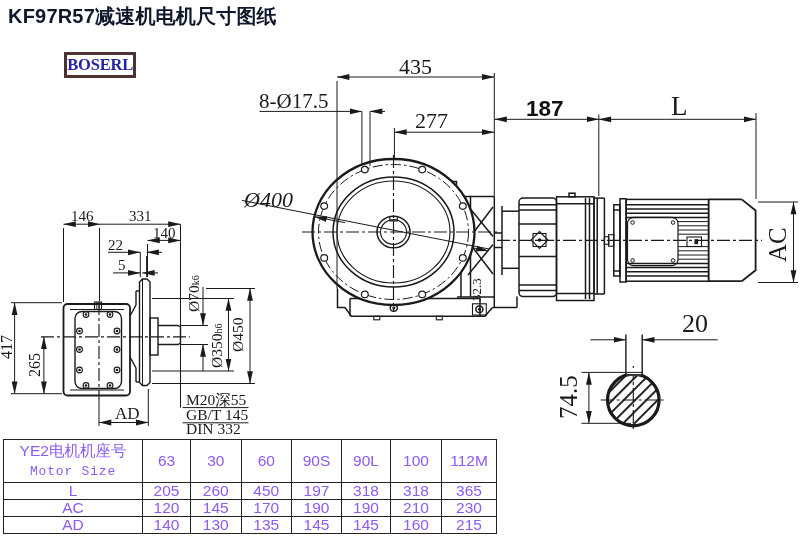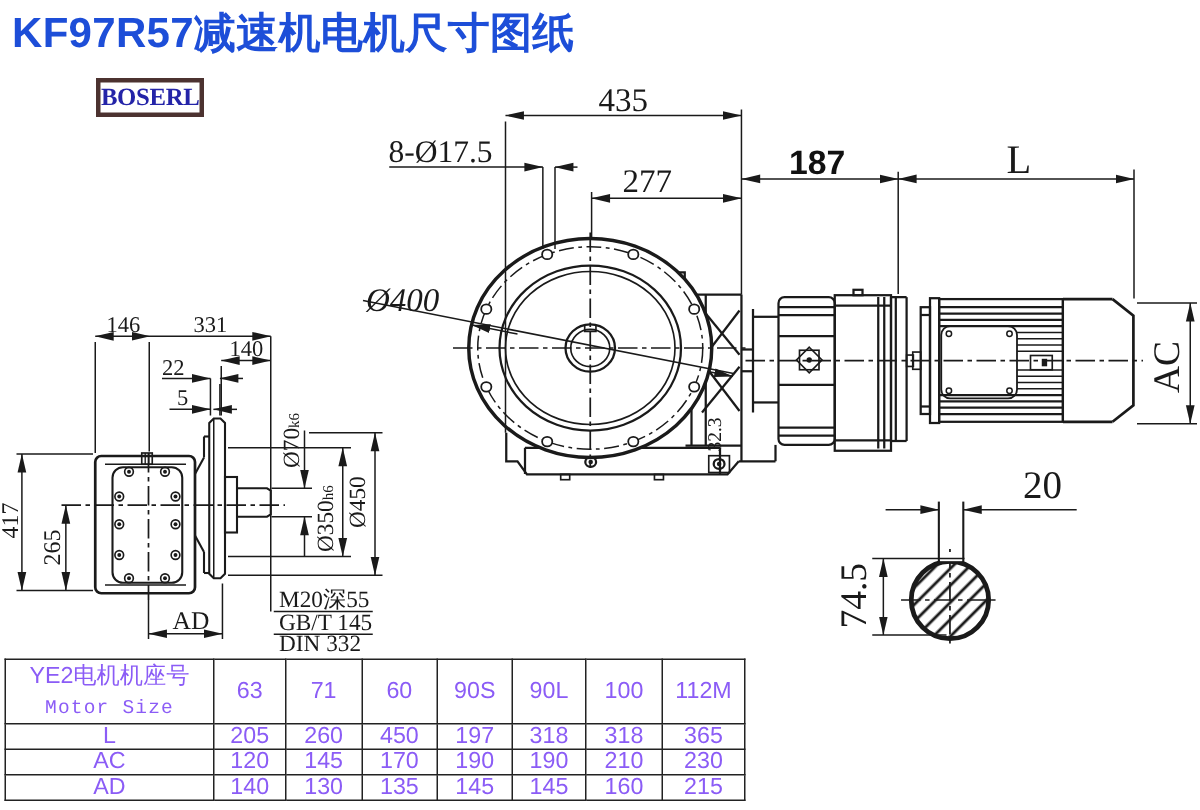--- a/index.html
+++ b/index.html
@@ -1,16 +1,16 @@
 <!DOCTYPE html>
 <html><head><meta charset="utf-8">
 <style>
 html,body{margin:0;padding:0;background:#fff;width:800px;height:540px;overflow:hidden}
 body{position:relative;font-family:"Liberation Serif",serif;color:#1a1a1a}
-#title{position:absolute;left:8px;top:3px;font-family:"Liberation Sans",sans-serif;font-weight:bold;font-size:28px;color:#1d4ed8;letter-spacing:0.2px;white-space:nowrap}
+#title{position:absolute;left:8px;top:3px;font-family:"Liberation Sans",sans-serif;font-weight:bold;font-size:20px;color:#0f172a;letter-spacing:0.2px;white-space:nowrap}
 #logo{position:absolute;left:64px;top:52px;width:66px;height:20px;border:3px solid #4c3230;background:#fff;text-align:right;line-height:20px;font-family:"Liberation Serif",serif;font-weight:bold;font-size:16.5px;color:#2424a8;letter-spacing:-0.2px}
 #tbl{position:absolute;left:3px;top:439px;border-collapse:collapse;table-layout:fixed;font-family:"Liberation Sans",sans-serif;color:#8b5cf6}
 #tbl td{border:1.6px solid #222;text-align:center;vertical-align:middle;padding:0;font-size:15.5px;line-height:16px}
 #tbl td.hd{text-align:center;padding-left:0;line-height:1.25}
 svg{position:absolute;left:0;top:0}
 .ds{font-family:"Liberation Serif",serif;fill:#1a1a1a}
 </style></head>
 <body>
 <div id="title">KF97R57减速机电机尺寸图纸</div>
 <div id="logo">BOSERL</div>
@@ -315,21 +315,21 @@
       <col style="width:50.5px">
       <col style="width:50px">
       <col style="width:49px">
       <col style="width:51px">
       <col style="width:55px">
     </colgroup>
 <tbody>
       <tr style="height:42.5px">
         <td class="hd"><span style="font-size:15.5px">YE2电机机座号</span><br><span style="font-family:'Liberation Mono',monospace;font-weight:normal;font-size:13px;letter-spacing:0.8px">Motor Size</span></td>
         <td>63</td>
-        <td>71</td>
+        <td>30</td>
         <td>60</td>
         <td>90S</td>
         <td>90L</td>
         <td>100</td>
         <td>112M</td>
       </tr>
 <tr style="height:17.3px">
         <td>L</td>
         <td>205</td>
         <td>260</td>

